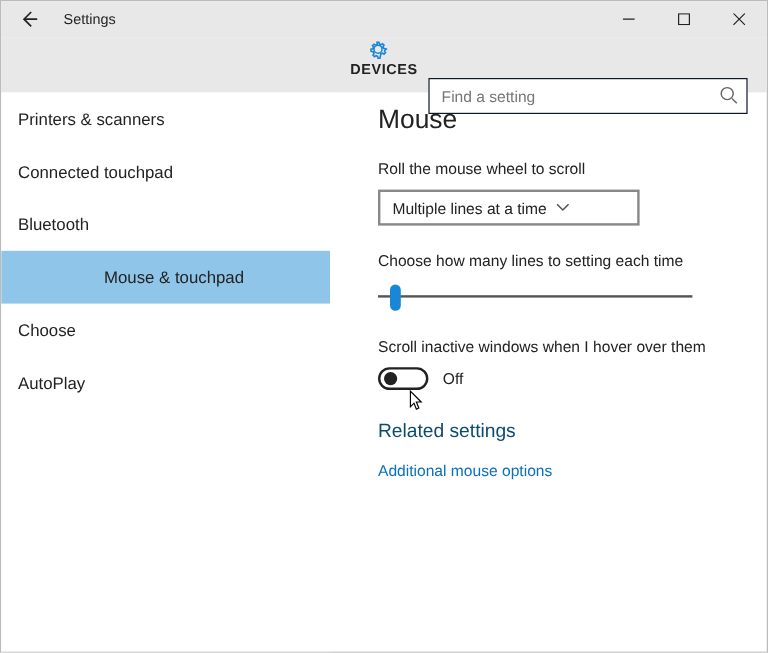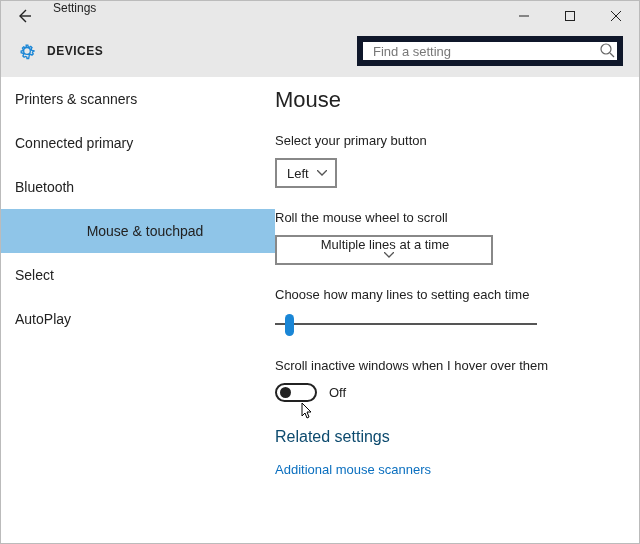--- a/index.html
+++ b/index.html
@@ -1,39 +1,39 @@
 <!DOCTYPE html>
 <html><head>
 <meta charset="utf-8">
 <style>
   * { box-sizing: border-box; margin: 0; padding: 0; font-family: "Segoe UI", Arial, sans-serif; }
   body { width: 640px; height: 544px; background: #fff; overflow: hidden; }
   .window { width: 640px; height: 544px; border: 1px solid #bbb; background: #fff; display: flex; flex-direction: column; }
-  .titlebar { height: 30px; background: #e8e8e8; display: flex; }
+  .titlebar { height: 30px; background: #e8e8e8; display: flex; align-items: center; }
   .back-btn { width: 46px; height: 30px; display: flex; align-items: center; justify-content: center; color: #222; }
   .title-text { font-size: 12px; color: #222; margin-left: 6px; }
   .win-controls { margin-left: auto; display: flex; }
   .win-btn { width: 46px; height: 30px; display: flex; align-items: center; justify-content: center; color: #222; }
-  .header { height: 46px; background: #e8e8e8; display: flex; align-items: center; padding: 0 16px 6px 16px; }
+  .header { height: 46px; background: #e8e8e8; display: flex; align-items: center; padding: 0 16px 6px 16px; flex-direction: column; }
   .gear { margin-right: 10px; color: #1976c8; display: flex; }
   .section-title { font-size: 12px; font-weight: 600; letter-spacing: 0.5px; color: #222; }
   .search-wrap { margin-left: auto; position: relative; }
-  .search { width: 266px; height: 30px; border: 6px solid #0f172a; background: #fff; padding: 0 30px 0 10px; font-size: 13px; color: #666; margin-left: 16px; }
+  .search { width: 266px; height: 30px; border: 1px solid #0f172a; background: #fff; padding: 0 30px 0 10px; font-size: 13px; color: #666; margin-left: 16px; }
   .search::placeholder { color: #777; }
   .search-icon { position: absolute; right: 8px; top: 6px; color: #666; }
   .body { flex: 1; display: flex; overflow: hidden; }
   .sidebar { width: 274px; background: #fff; }
   .sb-item { height: 44px; display: flex; align-items: center; padding-left: 14px; font-size: 14px; color: #222; }
   .sb-item.selected { background: #8fc5e8; justify-content: center; }
-  .main { flex: 1; padding: 10px 20px 20px 0; overflow: hidden; }
+  .main { flex: 1; padding: 10px 20px 20px 0; overflow: hidden; margin-left: 40px; }
   .page-h1 { font-size: 22px; font-weight: 400; color: #222; margin-bottom: 20px; }
   .label { font-size: 13px; color: #222; margin-bottom: 10px; }
   .selectbox { display: inline-flex; align-items: center; border: 2px solid #888; height: 30px; padding: 0 8px 0 10px; font-size: 13px; color: #222; background: #fff; }
   .selectbox.small { min-width: 62px; }
-  .selectbox.wide { min-width: 218px; flex-direction: column; }
+  .selectbox.wide { min-width: 218px; }
   .chev { margin-left: 8px; }
   .group { margin-bottom: 22px; }
   .slider { position: relative; width: 262px; height: 24px; margin-top: 6px; }
   .track { position: absolute; top: 11px; left: 0; right: 0; height: 2px; background: #555; }
   .thumb { position: absolute; top: 2px; left: 10px; width: 9px; height: 22px; border-radius: 5px; background: #1a86d6; }
   .toggle-row { display: flex; align-items: center; margin-top: 6px; position: relative; }
   .toggle { width: 42px; height: 19px; border: 2px solid #222; border-radius: 12px; position: relative; background: #fff; }
   .knob { position: absolute; width: 11px; height: 11px; border-radius: 50%; background: #222; top: 2px; left: 3px; }
   .toggle-label { font-size: 13px; margin-left: 12px; color: #222; }
   .cursor { position: absolute; left: 26px; top: 19px; }
@@ -90,50 +90,39 @@
       </span>
     </div>
   </div>
 
   <div class="body">
     <div class="sidebar">
       <div class="sb-item">
           <span>Printers &amp; scanners</span>
         </div>
       <div class="sb-item">
-          <span>Connected primary</span>
+          <span>Connected touchpad</span>
         </div>
       <div class="sb-item">
           <span>Bluetooth</span>
         </div>
       <div class="sb-item selected">
           <span>Mouse &amp; touchpad</span>
         </div>
       <div class="sb-item">
-          <span>Select</span>
+          <span>Choose</span>
         </div>
       <div class="sb-item">
           <span>AutoPlay</span>
         </div>
     </div>
 
     <div class="main">
       <div class="page-h1">Mouse</div>
 
-      <div class="group">
-        <div class="label">Select your primary button</div>
-        <div class="selectbox small">
-          <span>Left</span>
-          <span class="chev">
-              <svg width="10" height="6">
-                <path d="M0 0 L5 5 L10 0" stroke="#555" fill="none" stroke-width="1.3"></path>
-              </svg>
-            </span>
-        </div>
-      </div>
 
       <div class="group">
         <div class="label">Roll the mouse wheel to scroll</div>
         <div class="selectbox wide">
           <span>Multiple lines at a time</span>
           <span class="chev">
               <svg width="10" height="6">
                 <path d="M0 0 L5 5 L10 0" stroke="#555" fill="none" stroke-width="1.3"></path>
               </svg>
             </span>
@@ -157,17 +146,17 @@
           <div class="toggle-label">Off</div>
           <span class="cursor">
             <svg width="14" height="18" viewBox="0 0 14 18">
                 <path d="M1 1 L1 14 L4 11 L6 16 L8 15 L6 10 L10 10 Z" fill="#fff" stroke="#000" stroke-width="1"></path>
               </svg>
           </span>
         </div>
       </div>
 
       <div class="h2">Related settings</div>
-      <div class="link">Additional mouse scanners</div>
+      <div class="link">Additional mouse options</div>
     </div>
   </div>
 
 </div>
 
 </body></html>

